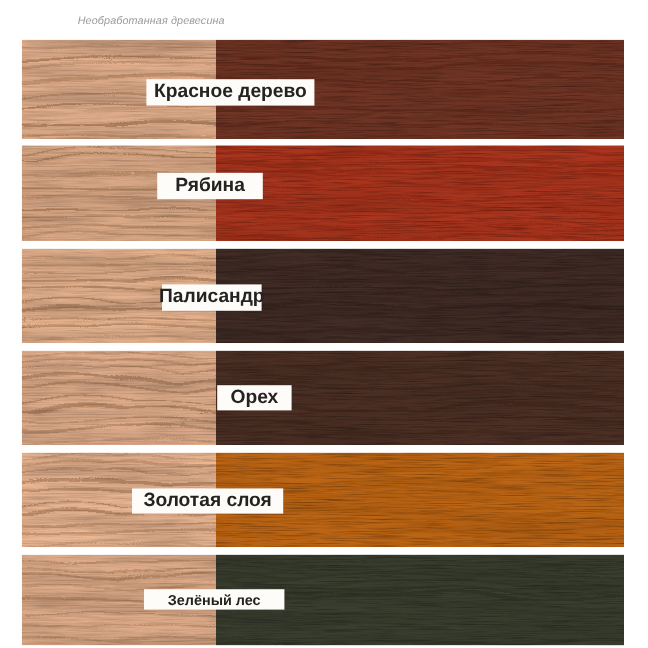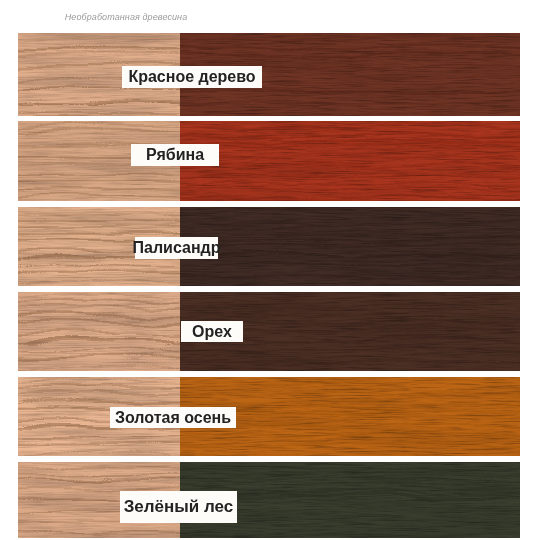--- a/index.html
+++ b/index.html
@@ -462,20 +462,20 @@
         <div class="lbl" style="left: 131px; top: 144px; width: 88px; height: 22px; font-size: 16px;">
           <span class="lbltxt">Рябина</span>
         </div>
         <div class="lbl" style="left: 135px; top: 237px; width: 83px; height: 22px; font-size: 16px;">
           <span class="lbltxt">Палисандр</span>
         </div>
         <div class="lbl" style="left: 149px; top: 321px; width: 62px; height: 21px; font-size: 16px; margin-left: 32px;">
           <span class="lbltxt">Орех</span>
         </div>
         <div class="lbl" style="left: 110px; top: 407px; width: 126px; height: 21px; font-size: 16px;">
-          <span class="lbltxt">Золотая осень</span>
-        </div>
-        <div class="lbl" style="left: 120px; top: 491px; width: 117px; height: 32px; font-size: 17px;">
+          <span class="lbltxt">Золотая слоя</span>
+        </div>
+        <div class="lbl" style="left: 120px; top: 491px; width: 117px; height: 17px; font-size: 12px;">
           <span class="lbltxt">Зелёный лес</span>
         </div>
       </div>
 </div>
 </div>
 
 </body></html>

